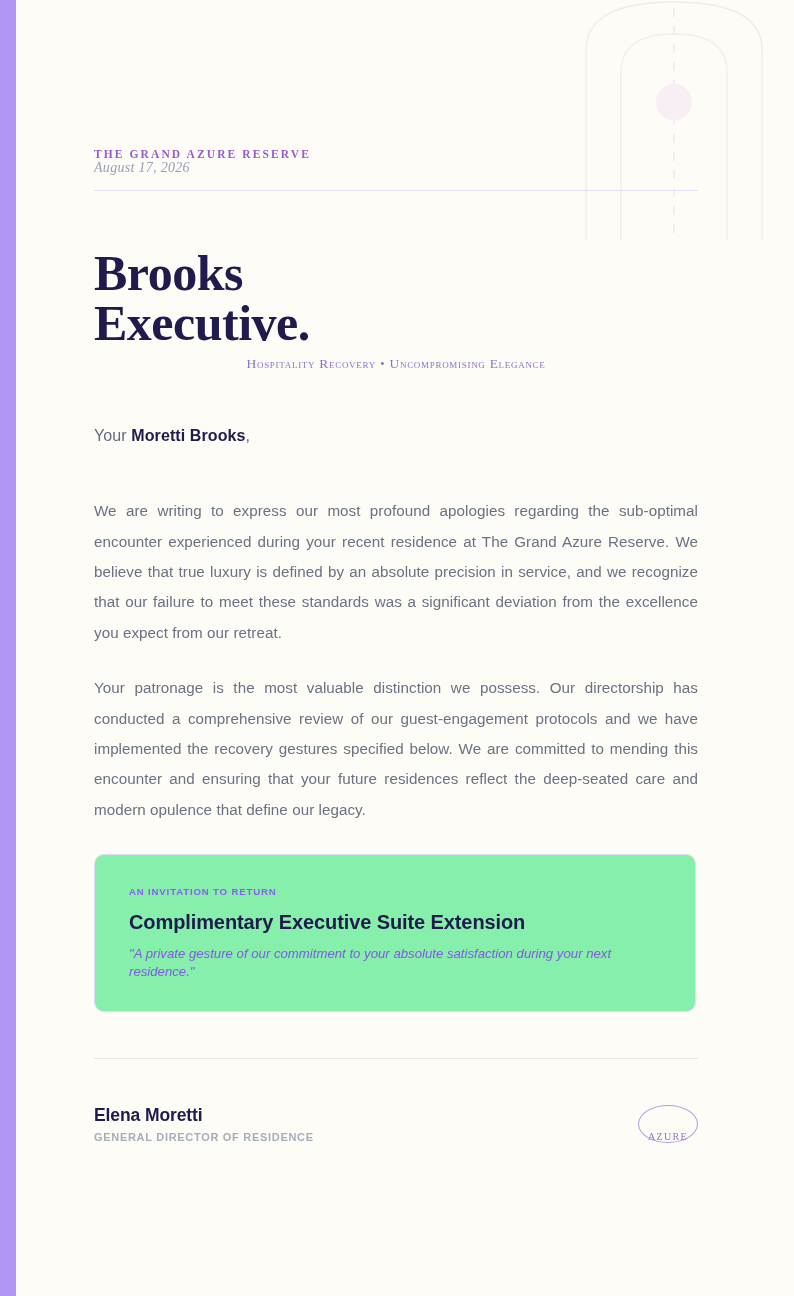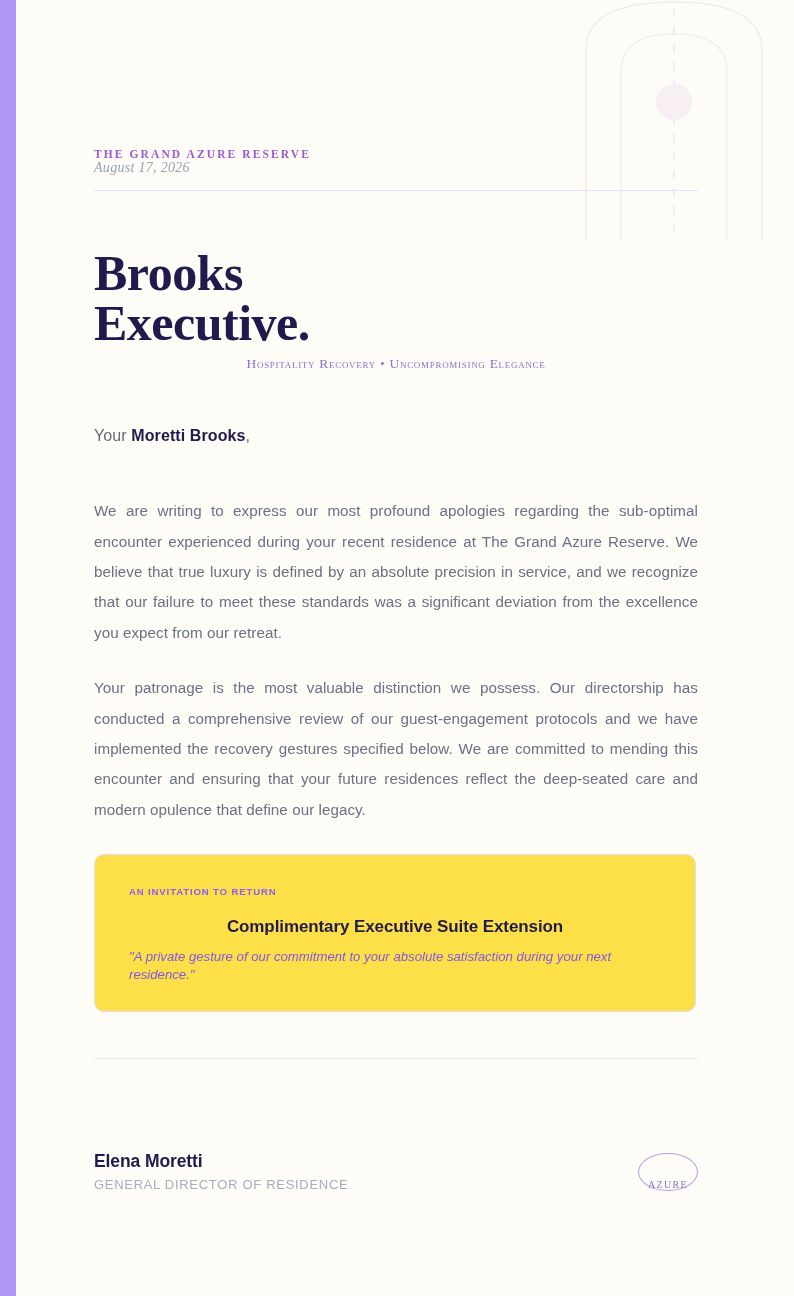--- a/index.html
+++ b/index.html
@@ -135,39 +135,38 @@
   .body-copy.p2 { top: 658px; }
 
   
   .offer-card {
     position: absolute;
     left: 0;
     top: 854px;
     width: 602px;
     height: 158px;
     box-sizing: border-box;
-    background: #fde047;
+    background: #86efac;
     border: 1px solid #e4d9f7;
     border-radius: 10px;
     padding: 31px 34px;
   }
   .offer-eyebrow {
     font-size: 9.6px;
     font-weight: bold;
     letter-spacing: 0.85px;
     color: #8b5cf6;
     text-transform: uppercase;
   }
   .offer-title {
-    margin-top: 20px;
-    font-size: 17px;
+    margin-top: 14px;
+    font-size: 20px;
     font-weight: bold;
     color: #201a4d;
     letter-spacing: -0.1px;
-    text-align: center;
   }
   .offer-note {
     margin-top: 11px;
     font-size: 13.2px;
     line-height: 18px;
     font-style: italic;
     color: #8257e6;
     max-width: 520px;
   }
 
@@ -181,32 +180,31 @@
     background: #eae6dd;
   }
   .signoff {
     position: absolute;
     left: 0;
     top: 1105px;
     width: 604px;
     display: flex;
     align-items: center;
     justify-content: space-between;
-    margin-top: 46px;
   }
   .signer-name {
     font-size: 17.5px;
     font-weight: bold;
     color: #201a4d;
     letter-spacing: -0.1px;
   }
   .signer-role {
     margin-top: 5px;
-    font-size: 13px;
-    font-weight: normal;
+    font-size: 11px;
+    font-weight: bold;
     letter-spacing: 0.7px;
     color: #a8adbd;
     text-transform: uppercase;
   }
   .seal {
     width: 58px;
     height: 36px;
     border: 1px solid #b49ae6;
     border-radius: 50%;
     display: flex;

